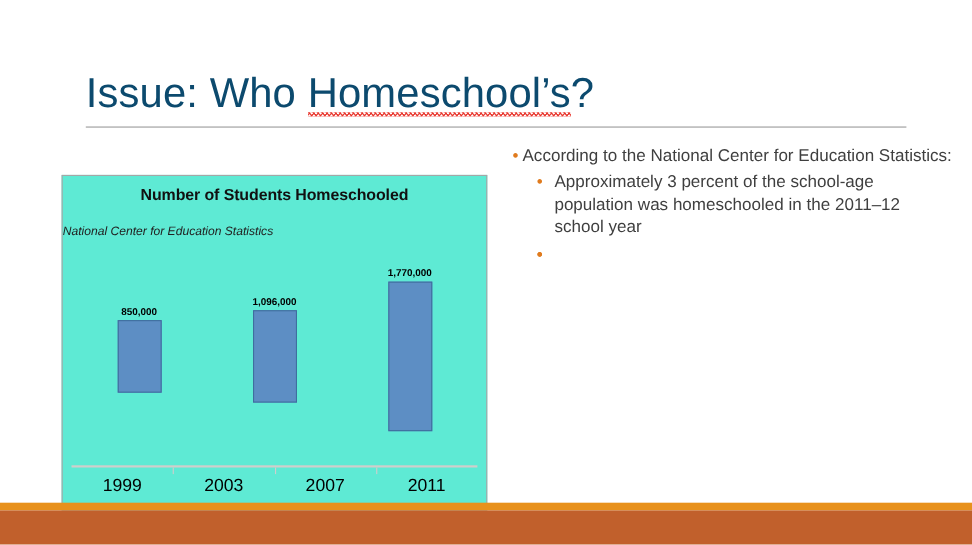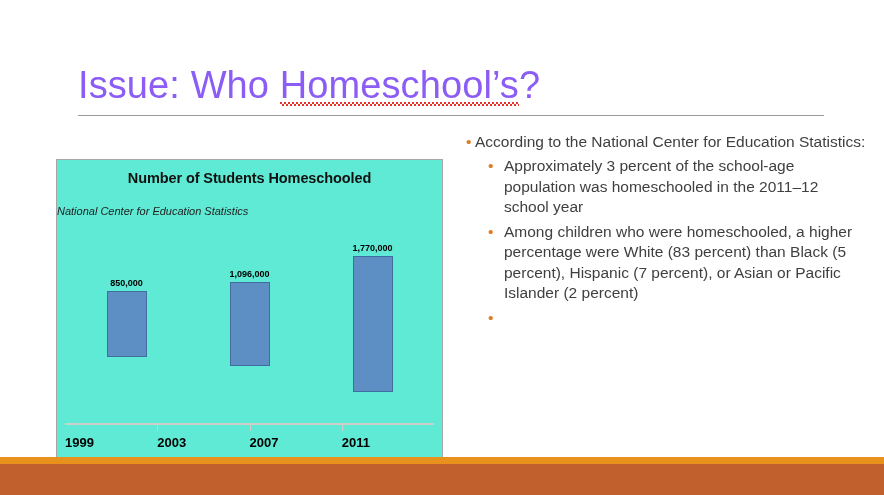--- a/index.html
+++ b/index.html
@@ -15,21 +15,21 @@
     font-family: "Liberation Sans", sans-serif;
   }
 
   
   #slide-title {
     position: absolute;
     left: 78px;
     top: 64px;
     font-size: 38px;
     font-weight: 300;
-    color: #8b5cf6;
+    color: #0c4a6e;
     letter-spacing: 0.1px;
     white-space: nowrap;
   }
   #slide-title .misspelled {
     position: relative;
     display: inline-block;
   }
   
   #slide-title .misspelled::after {
     content: "";
@@ -137,22 +137,23 @@
     position: absolute;
     left: 0;
     right: 0;
     bottom: 0;
     height: 26px;
     display: flex;
     align-items: center;
   }
   .cat-label {
     flex: 1 1 0;
-    font-size: 13px;
-    font-weight: bold;
+    text-align: center;
+    font-size: 16px;
+    font-weight: normal;
     color: #000000;
   }
 
   
   #bullets {
     position: absolute;
     left: 466px;
     top: 132px;
     width: 400px;
     color: #3f3f3f;
@@ -250,21 +251,20 @@
   <div class="bullet-l1">
     <span class="dot">•</span>
     <span>According to the National Center for Education Statistics:</span>
   </div>
   <div class="bullet-l2">
     <span class="dot">•</span>
     <span>Approximately 3 percent of the school-age population was homeschooled in the 2011–12 school year</span>
   </div>
   <div class="bullet-l2">
     <span class="dot">•</span>
-    <span>Among children who were homeschooled, a higher percentage were White (83 percent) than Black (5 percent), Hispanic (7 percent), or Asian or Pacific Islander (2 percent)</span>
   </div>
   <div class="bullet-l2">
     <span class="dot">•</span>
   </div>
 </div>
 
 <div id="band-thin"></div>
 <div id="band-thick"></div>
 
 </body></html>

